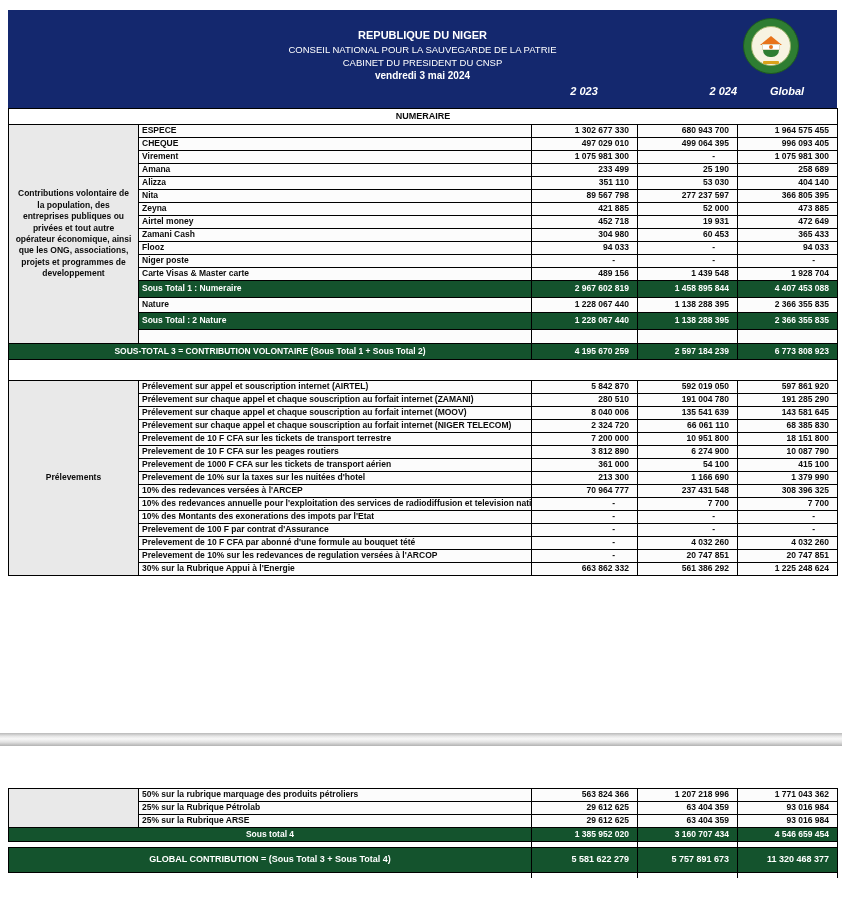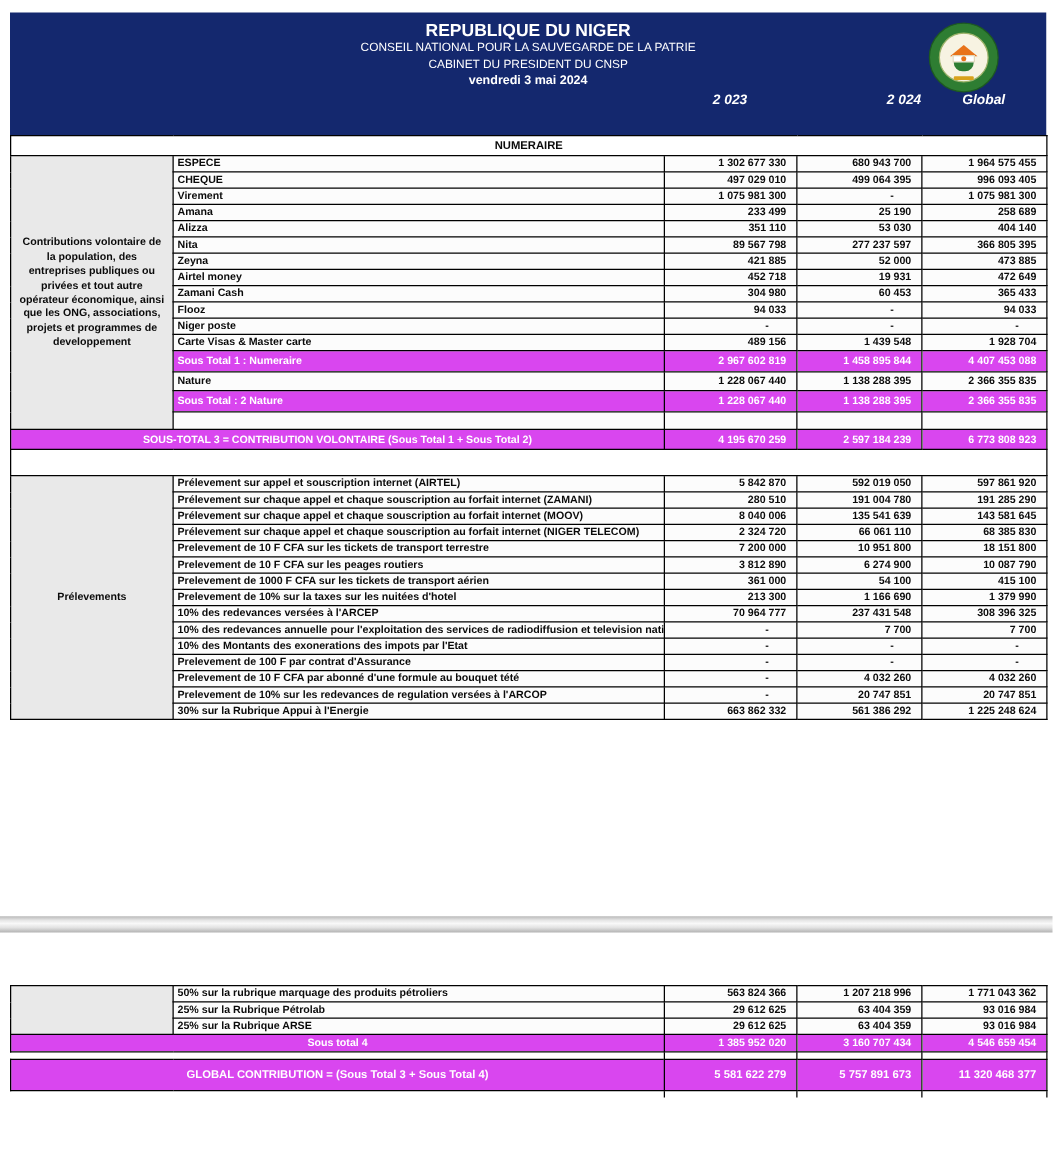--- a/index.html
+++ b/index.html
@@ -8,21 +8,21 @@
     background:#ffffff;
     font-family:"Liberation Sans", sans-serif;
     -webkit-font-smoothing:antialiased;
   }
   .tbl-wrap{position:absolute;left:8px;top:10px;width:829px;}
   
   .hdr{
     position:relative;background:#14286e;color:#fff;width:829px;height:98px;
   }
   .hdr .hline{text-align:center;line-height:13px;font-size:9.5px;}
-  .hdr .t1{font-size:14px;font-weight:bold;padding-top:7px;line-height:15px;}
+  .hdr .t1{font-size:11px;font-weight:bold;padding-top:18px;line-height:15px;}
   .hdr .t2{font-style:italic;}
   .hdr .t6{font-weight:bold;font-size:10px;}
   .title-row{position:relative;height:17px;margin-top:2px;}
   .title-row .recap{
     position:absolute;left:0;top:1px;width:784px;text-align:center;
     font-style:italic;font-weight:bold;font-size:9.5px;
   }
   .yr{position:absolute;top:1px;text-align:center;font-style:italic;font-weight:bold;font-size:11px;}
   .h2023{left:523px;width:106px;}
   .h2024{left:629px;width:100px;text-align:right;}
@@ -56,21 +56,21 @@
   }
   td.desc{text-align:left;}
   td.num{text-align:right;}
   td.num.dash{padding-right:22px;}
   td.leftcell{
     background:#e9e9e9;text-align:center;white-space:normal;
     padding:0 5px;font-size:8.5px;line-height:1.35;
   }
   td.banner{background:#ffffff;padding:0;height:16px;}
   .banner-inner{width:100%;text-align:center;font-weight:bold;font-size:9px;}
-  tr.navy td{background:#d946ef;color:#ffffff;}
+  tr.navy td{background:#14532d;color:#ffffff;}
   td.merge-lbl{padding:0;text-align:center;}
   tr.st1 td{height:17px;} tr.st2 td{height:17px;} tr.nature td{height:15px;}
   tr.empty-row td{height:14px;}
   tr.total3 td{height:16px;font-size:8.5px;}
   tr.gap-tall td{background:#ffffff;height:21px;border-top:1px solid #000;border-bottom:1px solid #000;}
   tr.st4 td{height:14px;}
   tr.minigap td{height:6px;background:#ffffff;}
   tr.global td{height:25px;font-size:9px;}
   tr.stub td{height:5px;background:#ffffff;}
   td.nob{border:none;background:#ffffff;}

